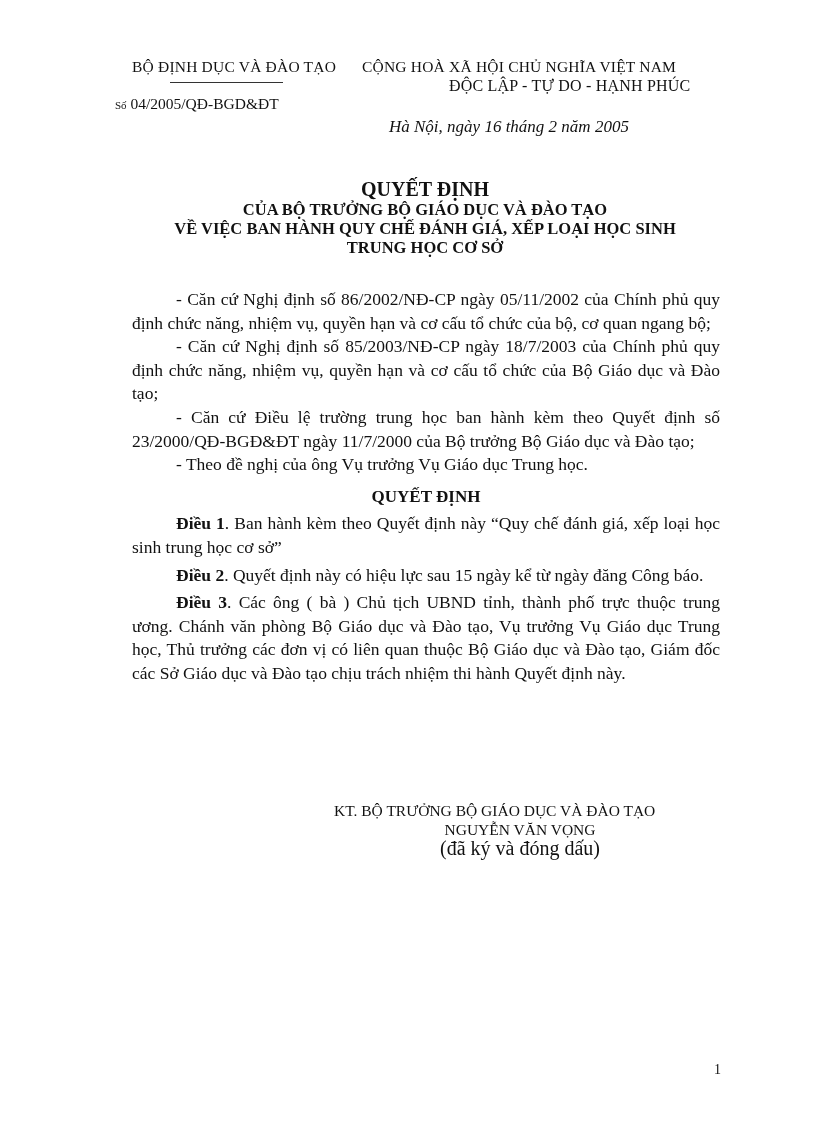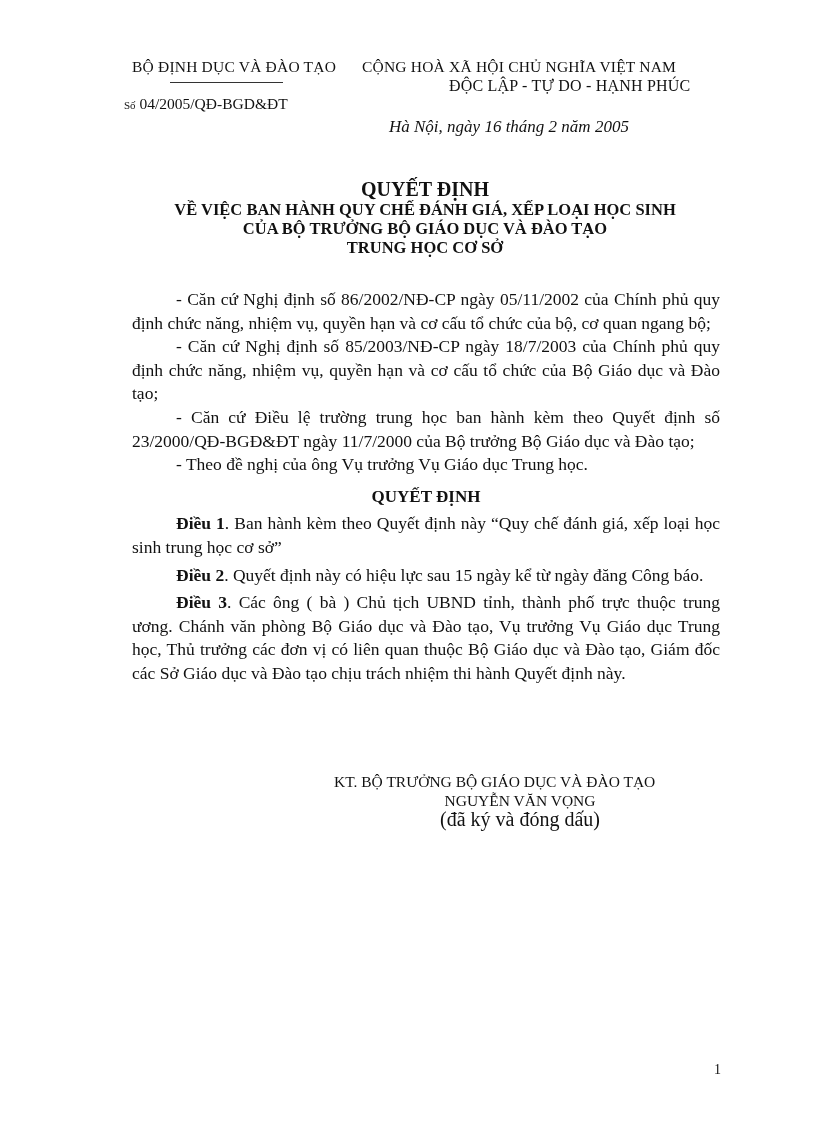--- a/index.html
+++ b/index.html
@@ -24,21 +24,21 @@
     .hdr-right { left: 362px; top: 58px; }
     .hdr-motto { left: 449px; top: 77px; font-size: 16px; }
     .underline-rule {
       position: absolute;
       left: 170px;
       top: 82px;
       width: 113px;
       height: 0;
       border-top: 1px solid #333;
     }
-    .docnum { left: 124px; top: 95px; font-size: 15.5px; }
+    .docnum { left: 115px; top: 95px; font-size: 15.5px; }
     .docnum .so { font-size: 11px; }
     .date { left: 389px; top: 117px; font-size: 17px; font-style: italic; }
 
     .title-block {
       position: absolute;
       left: 120px;
       width: 610px;
       top: 178px;
       text-align: center;
       font-weight: bold;
@@ -66,21 +66,21 @@
       margin: 8px 0 2px 0 !important;
       text-indent: 0 !important;
     }
     .article { margin-top: 4px !important; }
     .article b { font-weight: bold; }
 
     .signature {
       position: absolute;
       left: 320px;
       width: 400px;
-      top: 772px;
+      top: 801px;
       text-align: center;
       font-size: 15.5px;
       line-height: 19px;
     }
     .sig-org { text-align: left; padding-left: 14px; }
     .sig-note { font-weight: normal; font-size: 20px; }
 
     .page-number {
       position: absolute;
       left: 714px;
@@ -100,22 +100,22 @@
 
   <div class="abs docnum">
     <span class="so">Số</span>
     <span>04/2005/QĐ-BGD&amp;ĐT</span>
   </div>
 
   <div class="abs date">Hà Nội, ngày 16 tháng 2 năm 2005</div>
 
   <div class="title-block">
     <div class="title-main">QUYẾT ĐỊNH</div>
+    <div class="title-sub">CỦA BỘ TRƯỞNG BỘ GIÁO DỤC VÀ ĐÀO TẠO</div>
     <div class="title-sub">VỀ VIỆC BAN HÀNH QUY CHẾ ĐÁNH GIÁ, XẾP LOẠI HỌC SINH</div>
-    <div class="title-sub">CỦA BỘ TRƯỞNG BỘ GIÁO DỤC VÀ ĐÀO TẠO</div>
     <div class="title-sub">TRUNG HỌC CƠ SỞ</div>
   </div>
 
   <div class="body-text">
     <p>- Căn cứ Nghị định số 86/2002/NĐ-CP ngày 05/11/2002 của Chính phủ quy định chức năng, nhiệm vụ, quyền hạn và cơ cấu tổ chức của bộ, cơ quan ngang bộ;</p>
     <p>- Căn cứ Nghị định số 85/2003/NĐ-CP ngày 18/7/2003 của Chính phủ quy định chức năng, nhiệm vụ, quyền hạn và cơ cấu tổ chức của Bộ Giáo dục và Đào tạo;</p>
     <p>- Căn cứ Điều lệ trường trung học ban hành kèm theo Quyết định số 23/2000/QĐ-BGĐ&amp;ĐT ngày 11/7/2000 của Bộ trưởng Bộ Giáo dục và Đào tạo;</p>
     <p>- Theo đề nghị của ông Vụ trưởng Vụ Giáo dục Trung học.</p>
 
     <p class="decision-heading">QUYẾT ĐỊNH</p>

